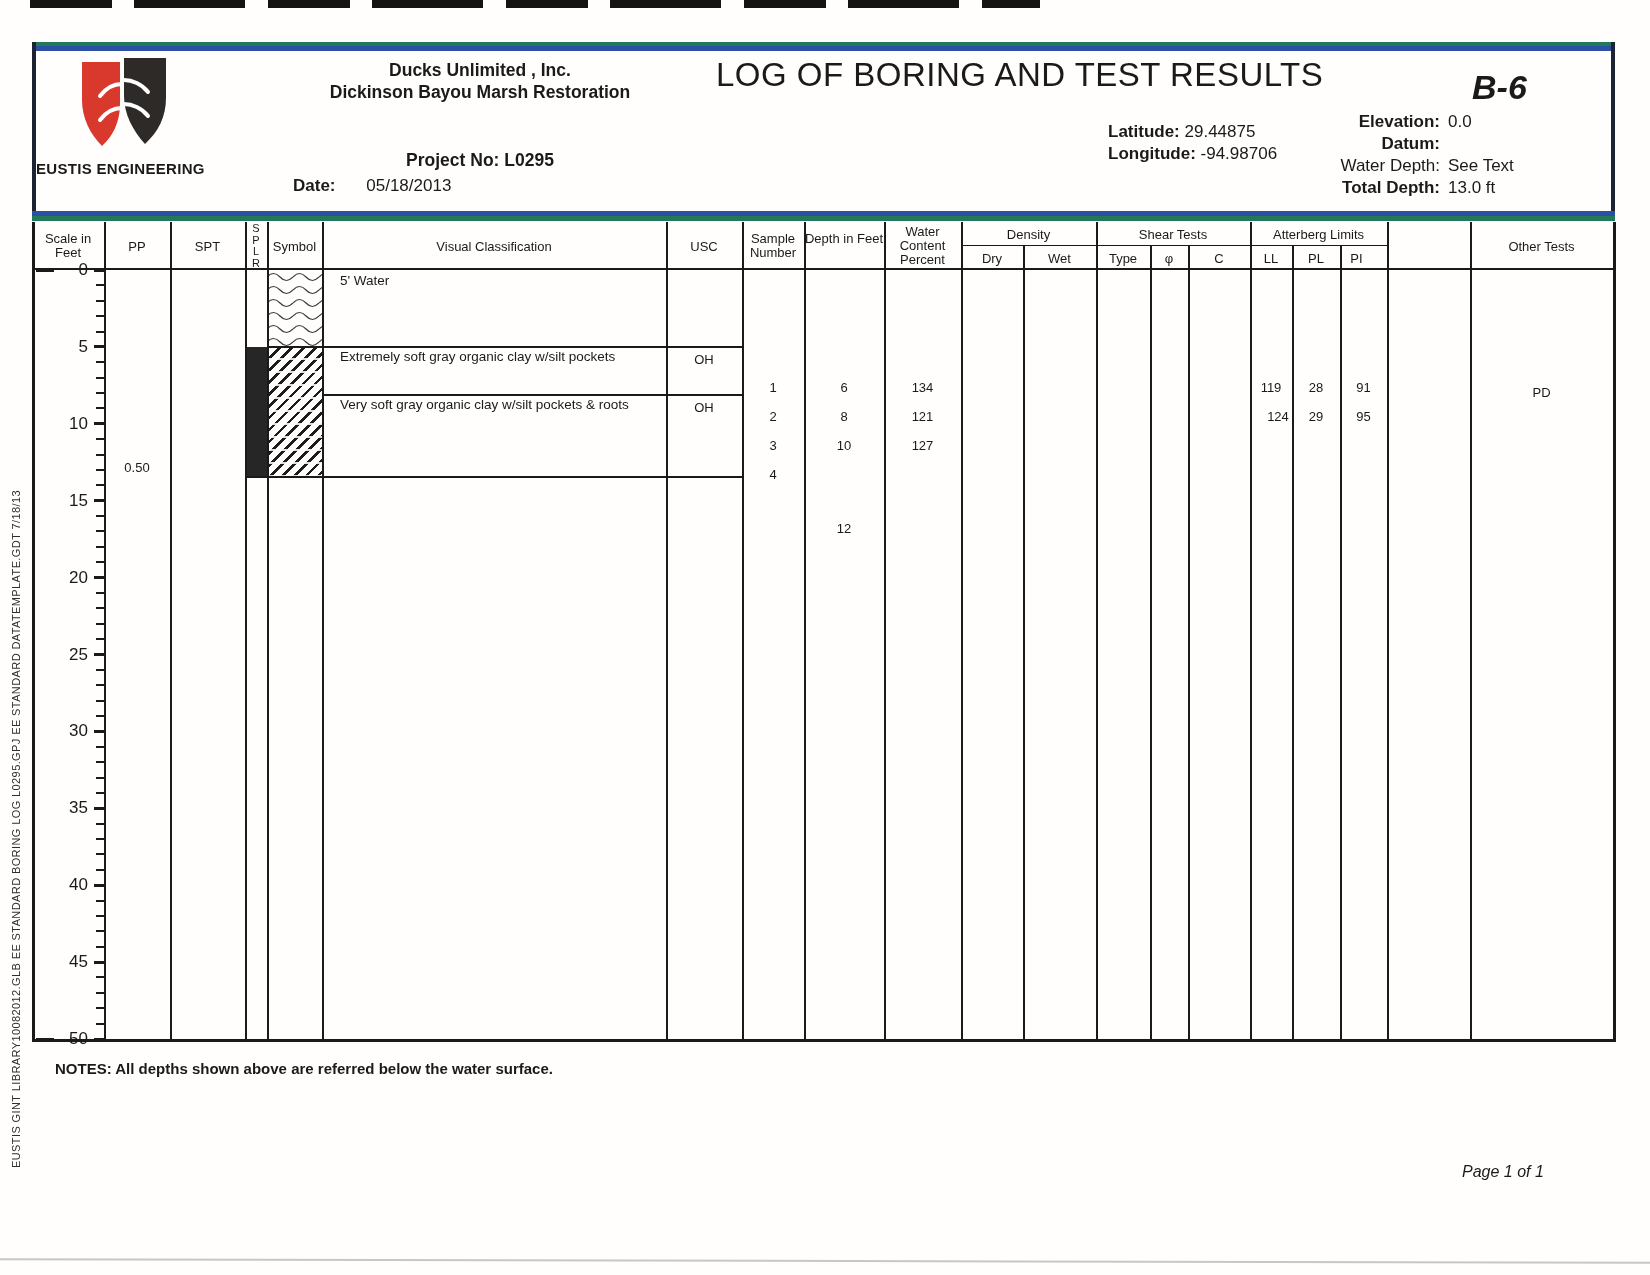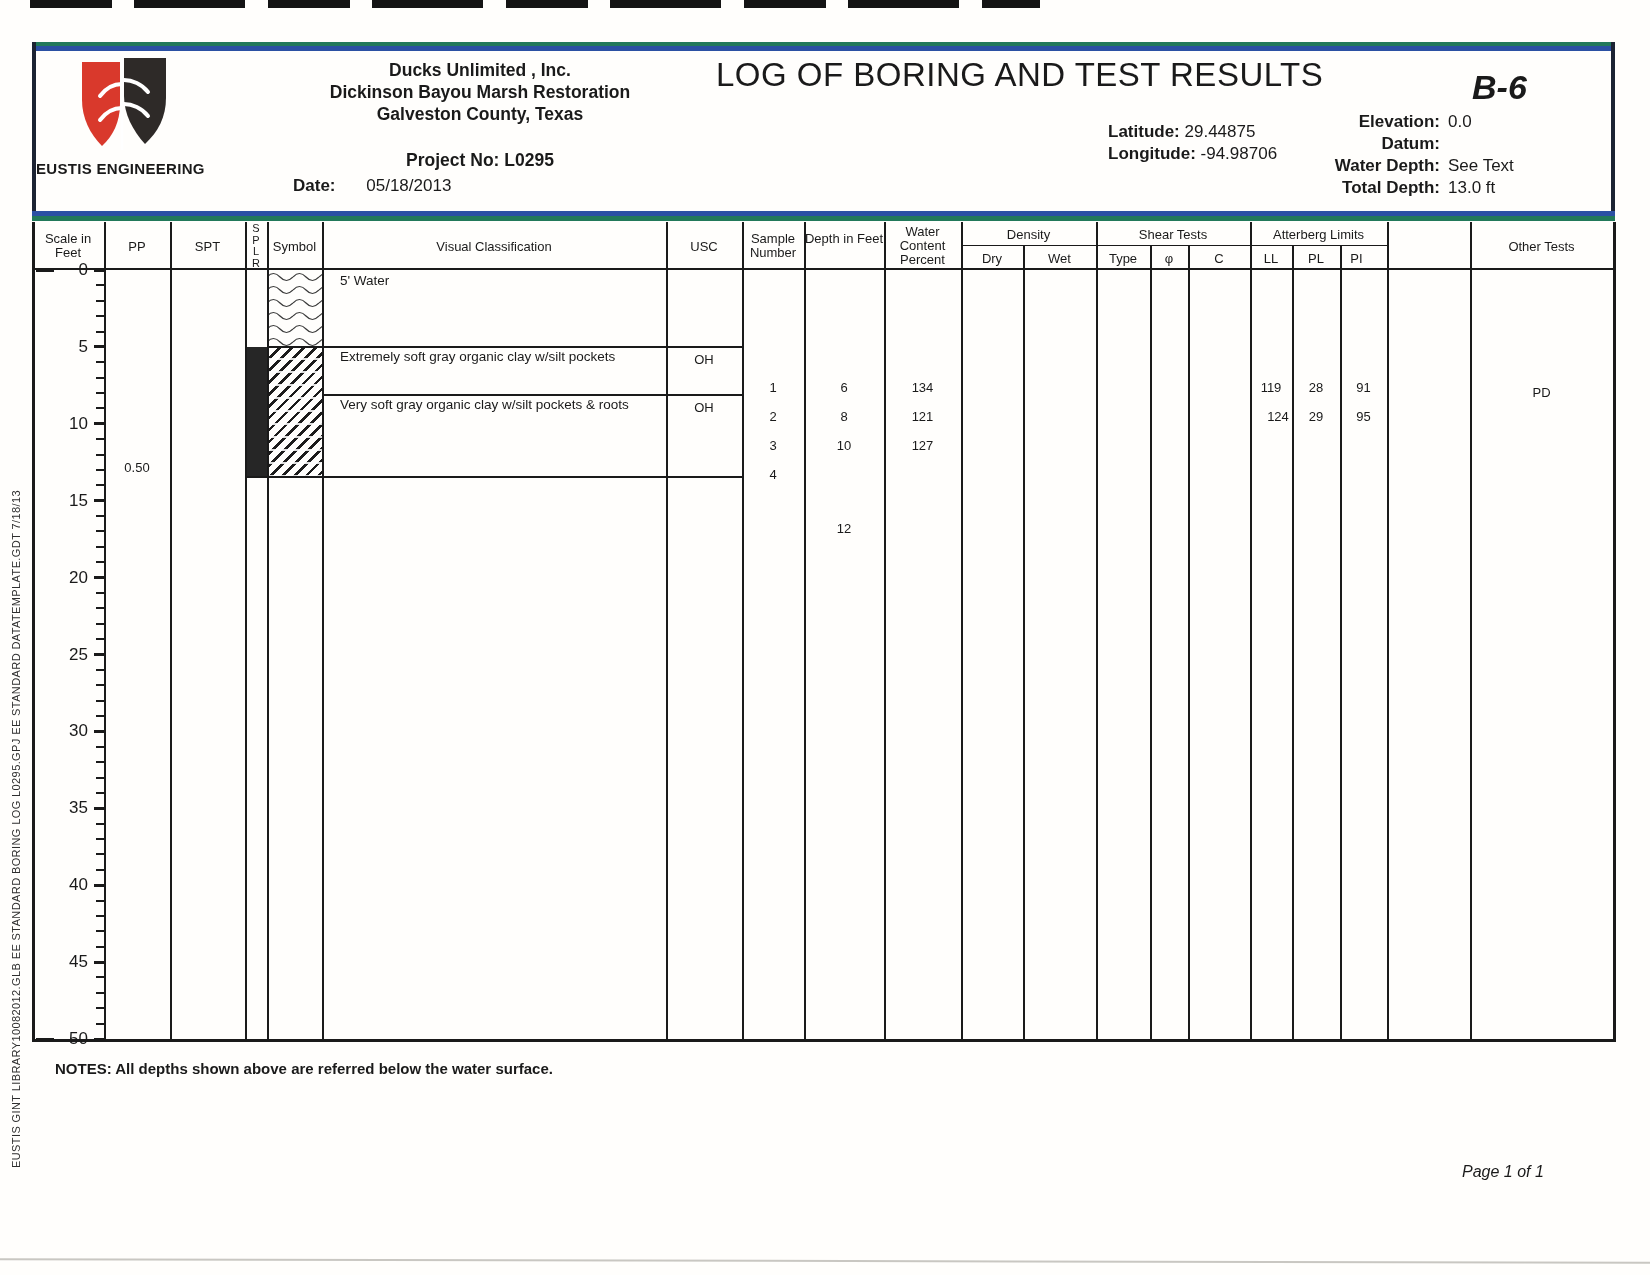--- a/index.html
+++ b/index.html
@@ -54,21 +54,20 @@
       <path d="M28,66 C34,58 42,54 50,54" stroke="#ffffff" stroke-width="4" fill="none" stroke-linecap="round"></path>
       <path d="M76,38 C70,30 60,26 52,26" stroke="#ffffff" stroke-width="4" fill="none" stroke-linecap="round"></path>
       <path d="M76,62 C70,54 60,50 52,50" stroke="#ffffff" stroke-width="4" fill="none" stroke-linecap="round"></path>
       <path d="M50,6 L50,96" stroke="#ffffff" stroke-width="3"></path>
     </svg>
   </div>
   <div class="abs b" style="left:36px;top:160px;width:220px;font-size:15px;letter-spacing:0.3px;">EUSTIS ENGINEERING</div>
 
   <div class="abs ctr b" style="left:250px;top:60px;width:460px;font-size:17.5px;">Ducks Unlimited , Inc.</div>
   <div class="abs ctr b" style="left:250px;top:82px;width:460px;font-size:17.5px;">Dickinson Bayou Marsh Restoration</div>
-  <div class="abs ctr b" style="left:250px;top:104px;width:460px;font-size:17.5px;">Galveston County, Texas</div>
   <div class="abs ctr b" style="left:250px;top:150px;width:460px;font-size:17.5px;">
     <span>Project No:</span>
     <span>L0295</span>
   </div>
   <div class="abs" style="left:293px;top:176px;font-size:17px;">
     <span class="b">Date:</span>
     <span style="margin-left:26px;">05/18/2013</span>
   </div>
 
   <div class="abs" style="left:716px;top:56px;width:640px;font-size:33px;letter-spacing:0.5px;">LOG OF BORING AND TEST RESULTS</div>
@@ -80,21 +79,21 @@
   </div>
   <div class="abs" style="left:1108px;top:144px;font-size:17px;">
     <span class="b">Longitude:</span>
     <span>-94.98706</span>
   </div>
 
   <div class="abs" style="left:1290px;top:112px;width:150px;text-align:right;font-size:17px;font-weight:bold;">Elevation:</div>
   <div class="abs" style="left:1448px;top:112px;font-size:17px;">0.0</div>
   <div class="abs" style="left:1290px;top:134px;width:150px;text-align:right;font-size:17px;font-weight:bold;">Datum:</div>
   <div class="abs" style="left:1448px;top:134px;font-size:17px;"></div>
-  <div class="abs" style="left:1290px;top:156px;width:150px;text-align:right;font-size:17px;font-weight:bold;">Water Depth:</div>
+  <div class="abs" style="left:1290px;top:156px;width:150px;text-align:right;font-size:17px;font-weight:normal;">Water Depth:</div>
   <div class="abs" style="left:1448px;top:156px;font-size:17px;">See Text</div>
   <div class="abs" style="left:1290px;top:178px;width:150px;text-align:right;font-size:17px;font-weight:bold;">Total Depth:</div>
   <div class="abs" style="left:1448px;top:178px;font-size:17px;">13.0 ft</div>
 
   <div class="abs ctr hdr-lbl" style="left:36px;top:232px;width:64px;">Scale in Feet</div>
   <div class="abs ctr hdr-lbl" style="left:104px;top:240px;width:66px;">PP</div>
   <div class="abs ctr hdr-lbl" style="left:170px;top:240px;width:75px;">SPT</div>
   <div class="abs splr-head" style="left:251px;top:223px;">SPLR</div>
   <div class="abs ctr hdr-lbl" style="left:267px;top:240px;width:55px;">Symbol</div>
   <div class="abs ctr hdr-lbl" style="left:322px;top:240px;width:344px;">Visual Classification</div>

